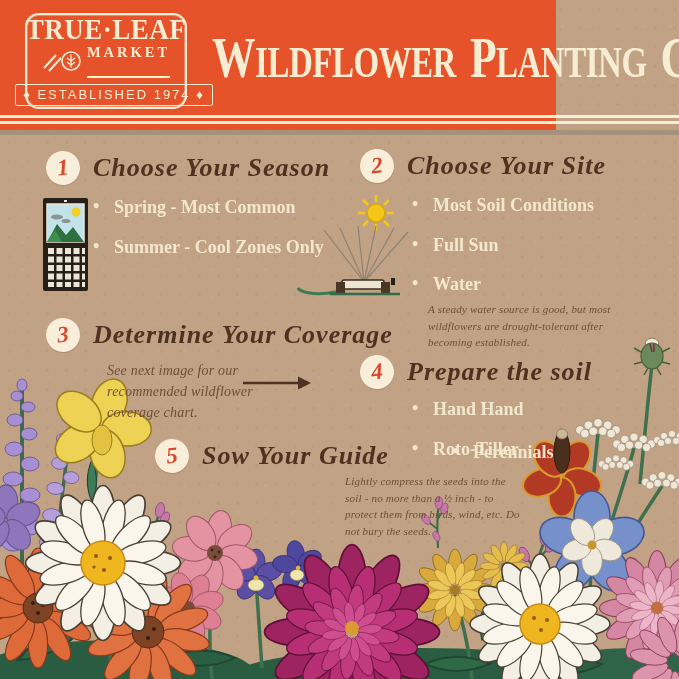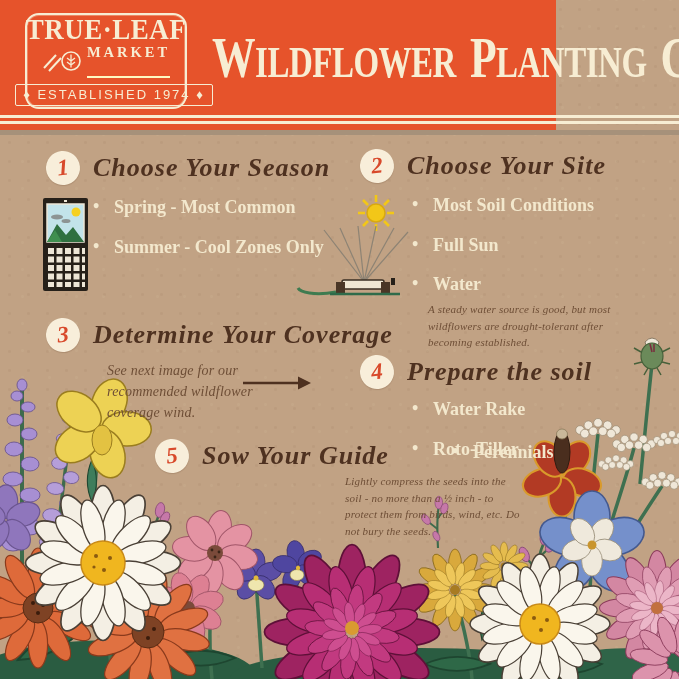--- a/index.html
+++ b/index.html
@@ -406,33 +406,33 @@
   </svg>
 
   <div class="note" style="left:428px;top:301px;width:215px;">A steady water source is good, but most wildflowers are drought-tolerant after becoming established.</div>
 
   <section class="sec" style="left:46px;top:318px;width:320px;">
     <div class="sec-head">
       <div class="num">3</div>
       <h2 class="sec-title">Determine Your Coverage</h2>
     </div>
   </section>
-  <div class="note" style="left:107px;top:360px;width:190px;font-size:14px;">See next image for our recommended wildflower coverage wind.</div>
+  <div class="note" style="left:107px;top:360px;width:190px;font-size:14px;">See next image for our recommended wildflower coverage chart.</div>
   <svg class="icon-abs" style="left:243px;top:376px;" width="68" height="14" viewBox="0 0 68 14">
     <line x1="0" y1="7" x2="56" y2="7" stroke="#4E3120" stroke-width="2.6"></line>
     <polygon points="55,0.5 68,7 55,13.5" fill="#4E3120"></polygon>
   </svg>
 
   <section class="sec" style="left:360px;top:355px;width:300px;">
     <div class="sec-head">
       <div class="num">4</div>
       <h2 class="sec-title">Prepare the soil</h2>
     </div>
     <ul class="items" style="margin-left:52px;margin-top:10px;">
-      <li>Water Rake</li>
+      <li>Hand Hand</li>
       <li>Roto-Tiller</li>
     </ul>
   </section>
 
   <section class="sec" style="left:155px;top:430px;width:300px;">
     <div class="sec-head">
       <div class="num">5</div>
       <h2 class="sec-title">Sow Your Guide</h2>
 
     <ul class="items" style="margin-left:50px;margin-top:12px;">

